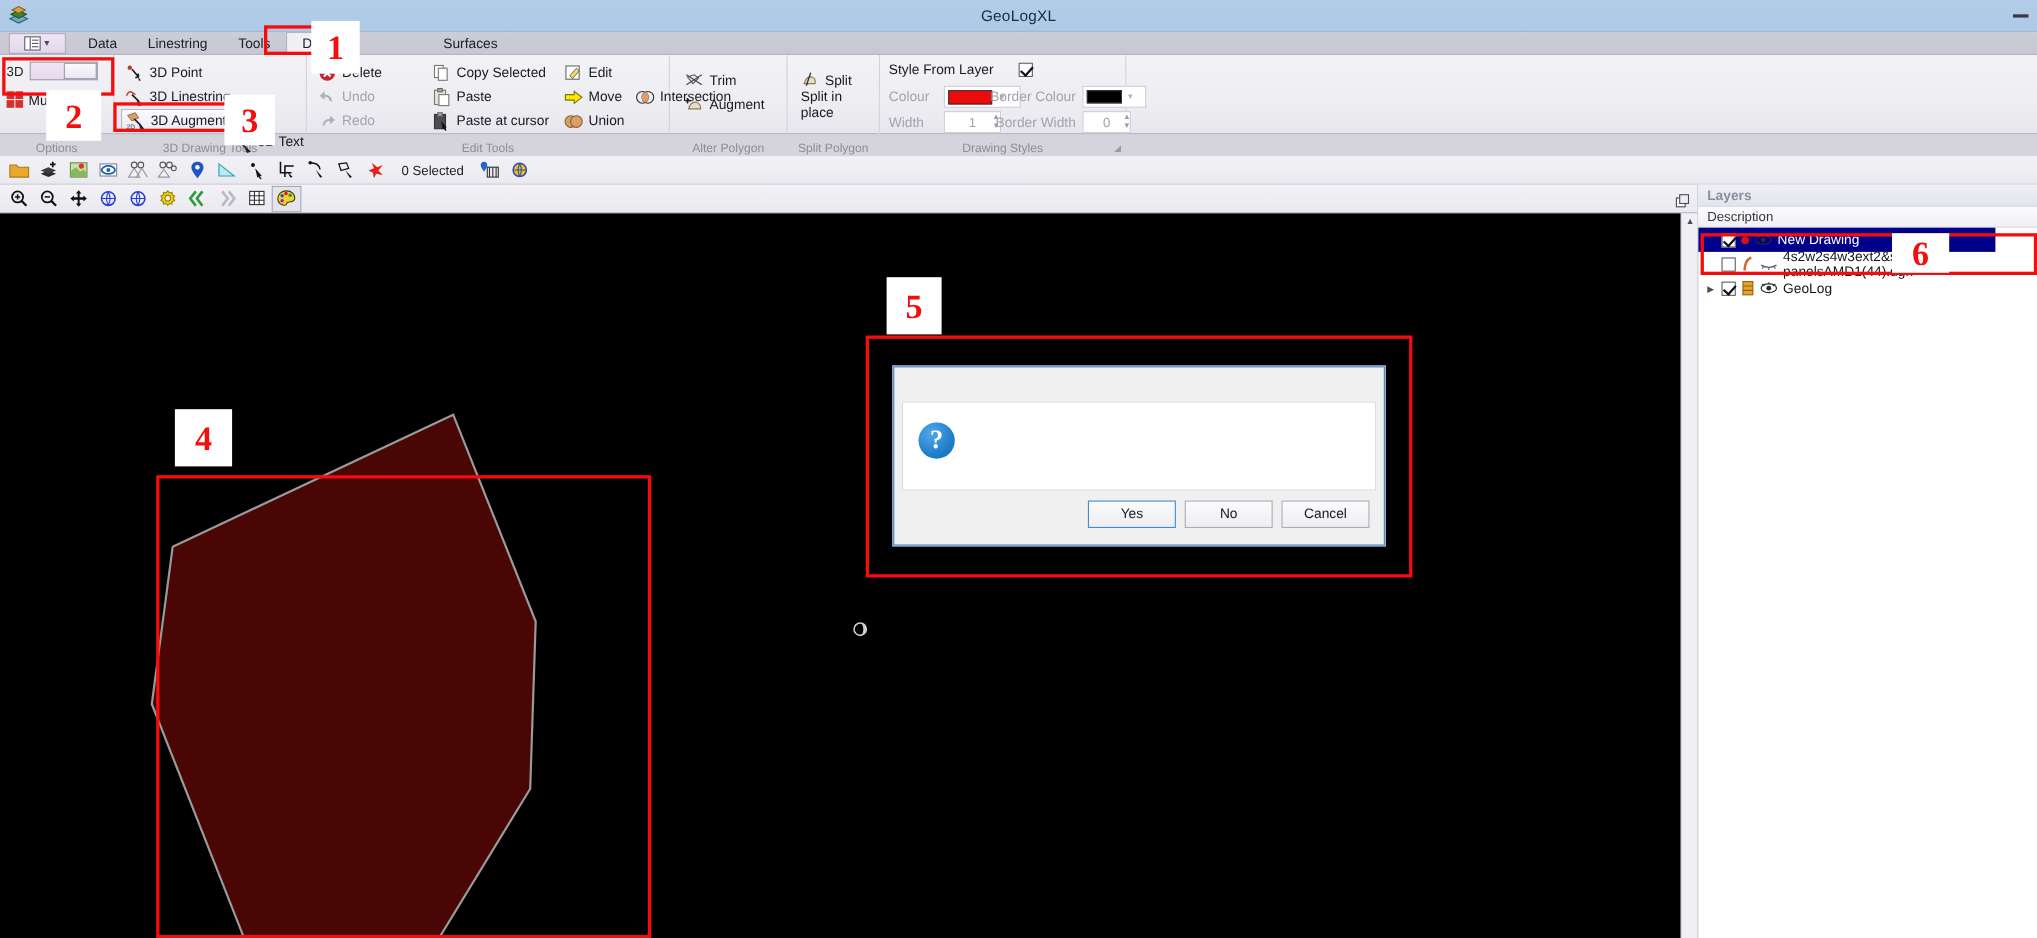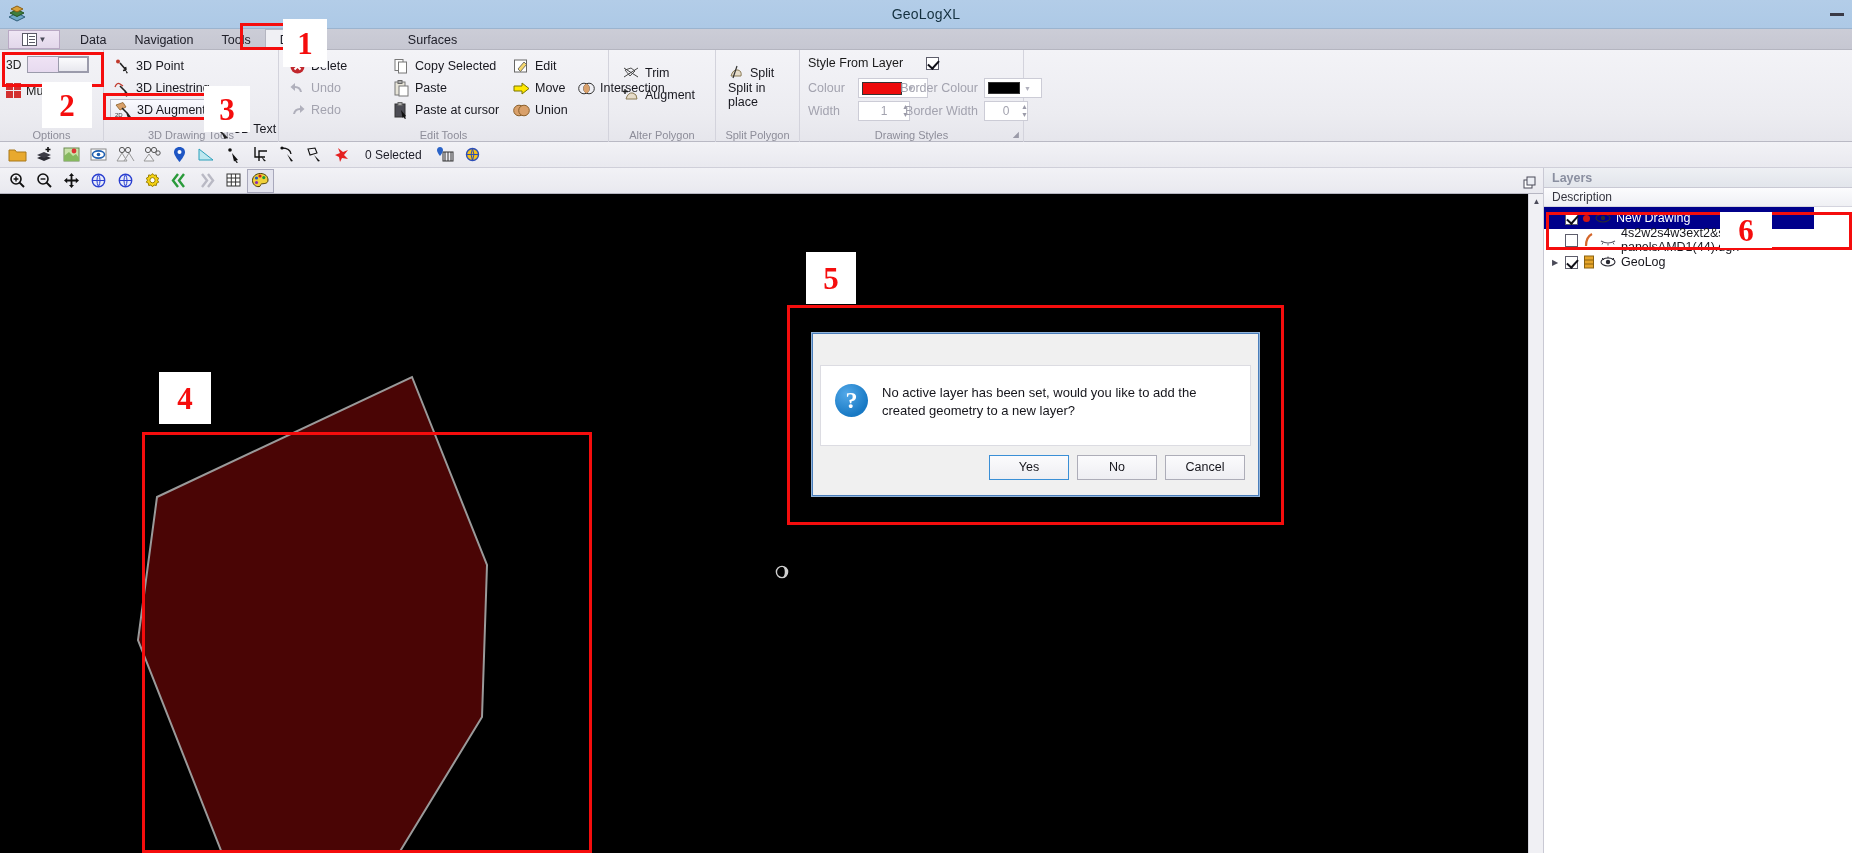--- a/index.html
+++ b/index.html
@@ -67,21 +67,21 @@
     font-size: 12.5px; color: #20202a; cursor: default;
   }
   .tab.active {
     background: #f0f0f4;
     border-left: 1px solid #b4b5c0; border-right: 1px solid #b4b5c0;
     border-top: 1px solid #b4b5c0;
   }
 
   
   .ribbon {
-    position: absolute; left: 0; top: 50px; width: 1852px; height: 92px;
+    position: absolute; left: 0; top: 50px; width: 1852px; height: 72px;
     background: linear-gradient(to bottom,#f3f3f7 0%, #ececf1 70%, #e6e6ec 100%);
     border-bottom: 1px solid #b9b9c4;
   }
   .rgroup {
     position: absolute; top: 0; height: 92px;
     border-right: 1px solid #d3d3dc;
   }
   .rgroup .glabel {
     position: absolute; bottom: 1px; left: 0; width: 100%;
     text-align: center; font-size: 11px; color: #8d8d99;
@@ -267,21 +267,21 @@
     <div class="win-min"></div>
   </div>
 
   <div class="tabbar">
     <div class="filetab">
       <span class="bookicon"></span>
       <span class="caret">▼</span>
     </div>
     <div class="tabs">
       <div class="tab">Data</div>
-      <div class="tab">Navigation</div>
+      <div class="tab">Linestring</div>
       <div class="tab">Tools</div>
       <div class="tab active">Draw</div>
       <div class="tab" style="margin-left:70px">Surfaces</div>
     </div>
   </div>
 
   <div class="ribbon">
 
     <div class="rgroup" style="left:0; width:104px;">
       <div class="gbody">
@@ -783,21 +783,20 @@
             </svg>
         </span>
         <span>GeoLog</span>
       </div>
     </div>
   </div>
 
   <div class="dialog">
     <div class="dlg-body">
       <span class="qmark">?</span>
-      <span class="dlg-msg">No active layer has been set, would you like to add the created geometry to a new layer?</span>
     </div>
     <div class="dlg-foot">
       <span class="dbtn primary">Yes</span>
       <span class="dbtn">No</span>
       <span class="dbtn">Cancel</span>
     </div>
   </div>
 
   <div class="hl" style="left: 240px; top: 23px; width: 68px; height: 27px; border-color: rgb(245, 13, 13);"></div>
   <div class="hl" style="left: 2px; top: 52px; width: 102px; height: 35px; border-color: rgb(245, 13, 13);"></div>

